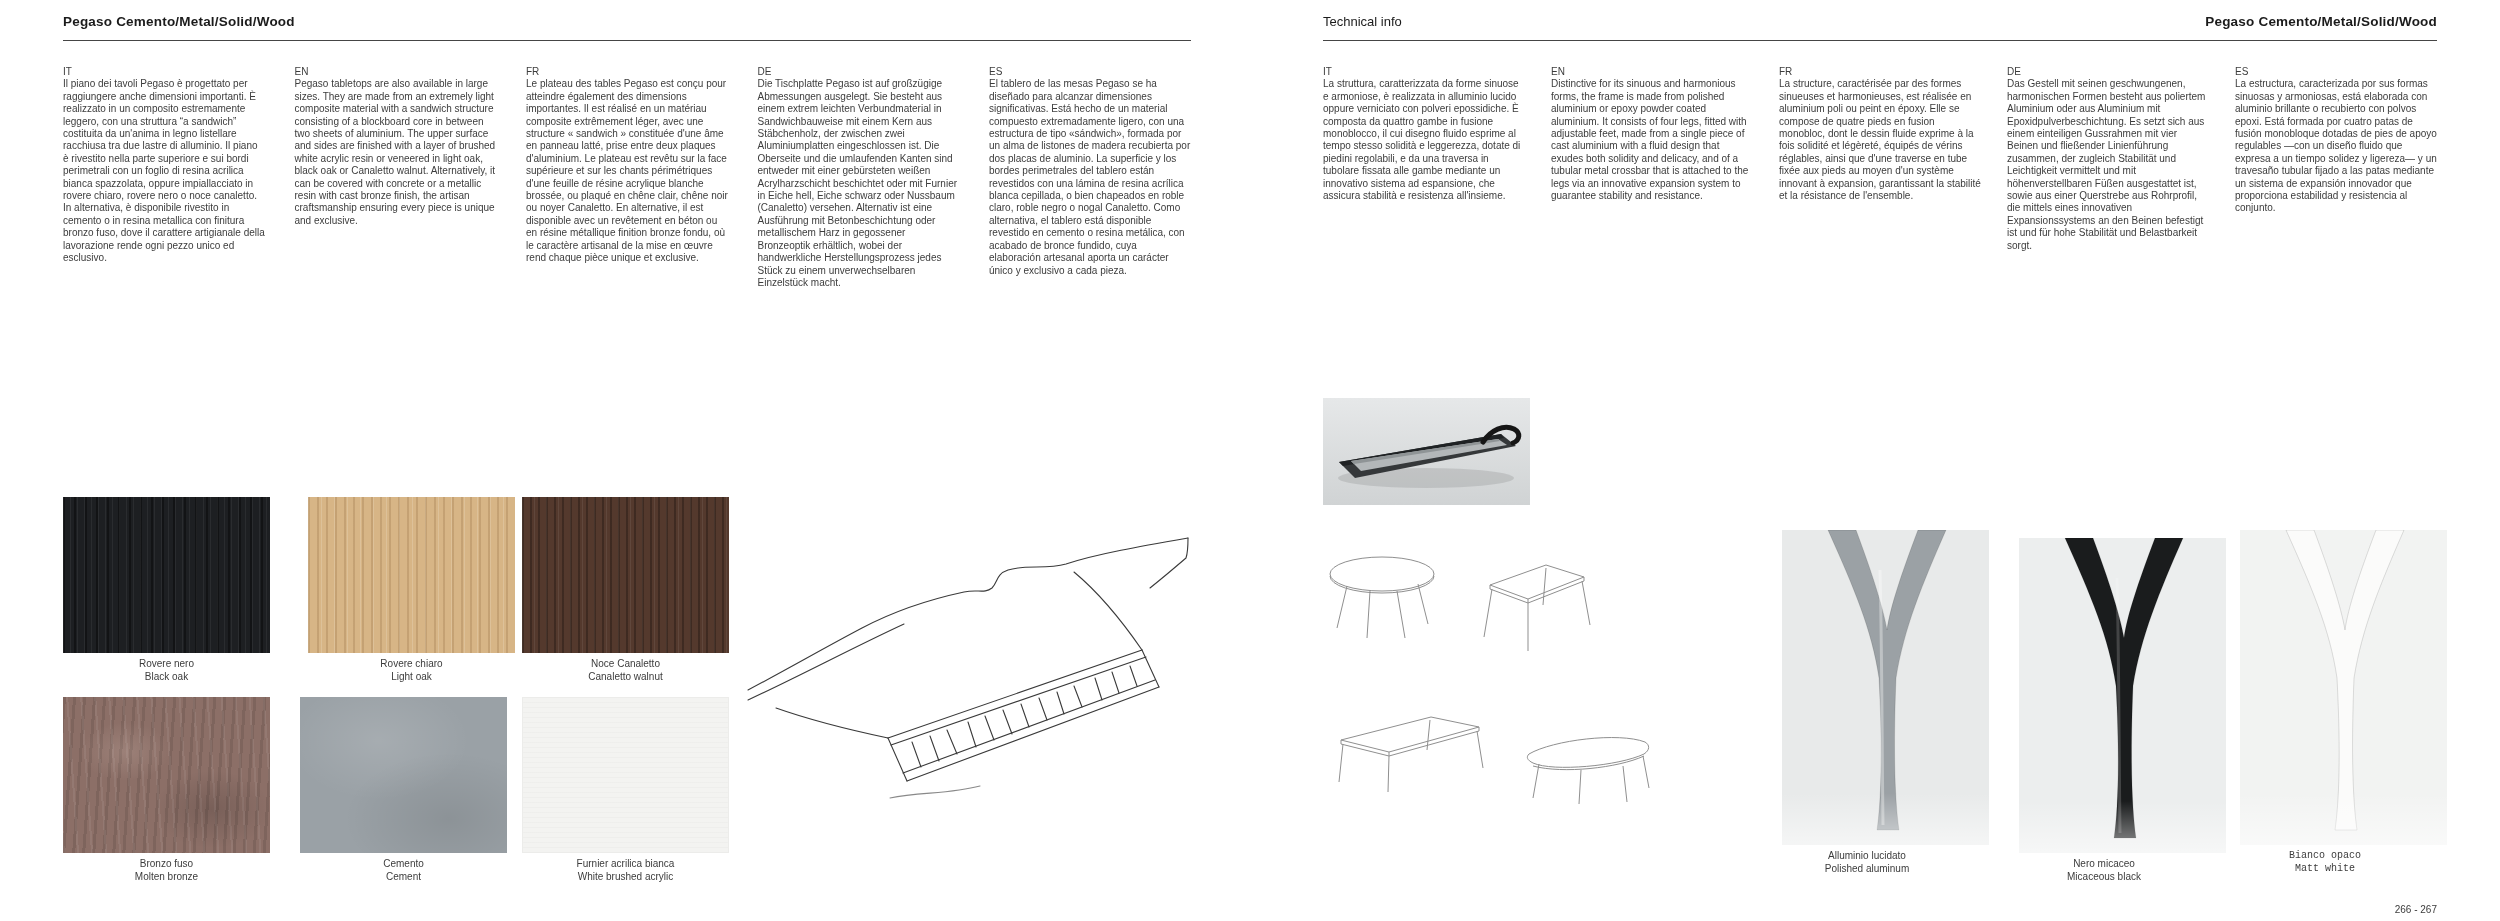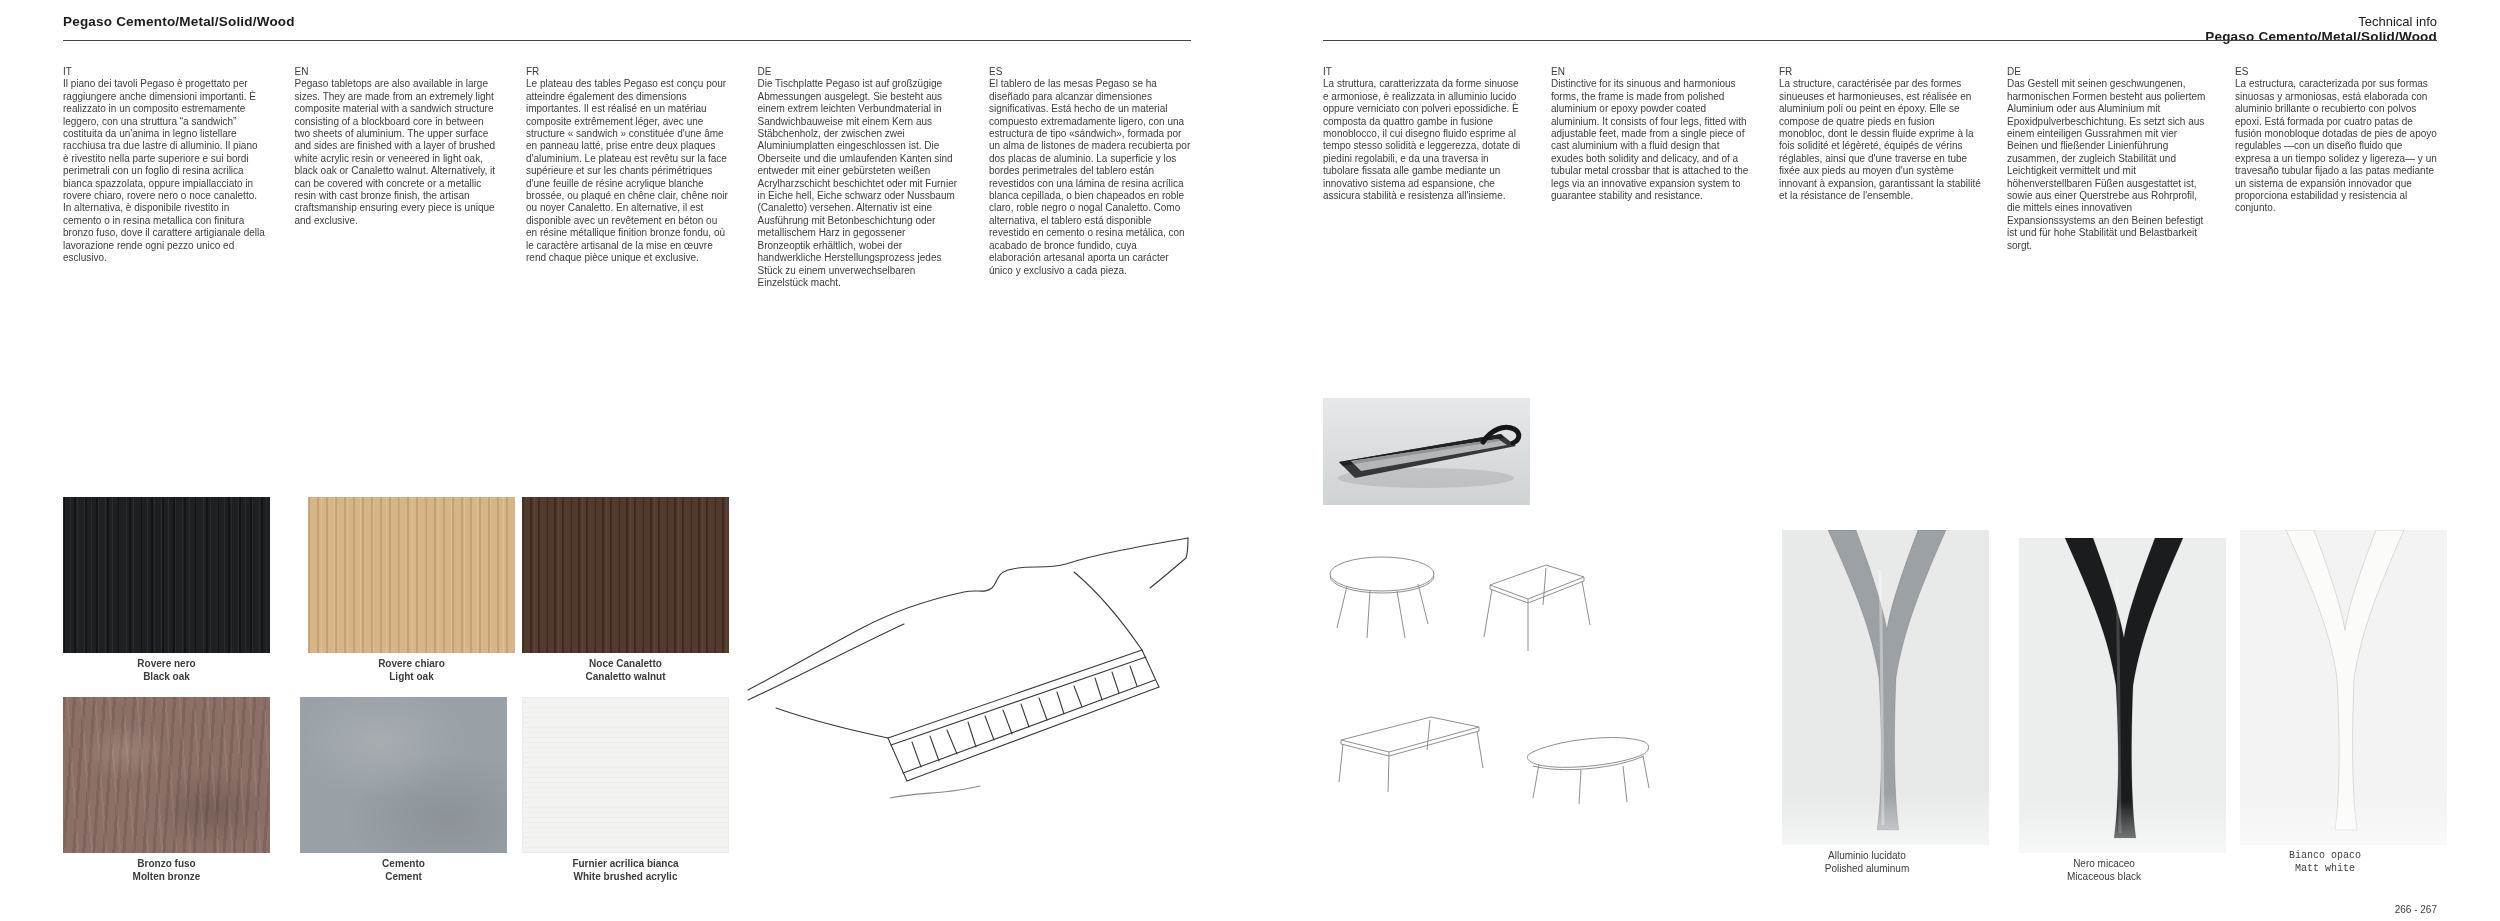--- a/index.html
+++ b/index.html
@@ -8,21 +8,21 @@
     font-family:"Liberation Sans",sans-serif;color:#3c3c3c;overflow:hidden;
   }
   .abs{position:absolute;}
   .page-title{font-size:13.5px;font-weight:bold;color:#1b1b1b;letter-spacing:.2px;}
   .page-title-light{font-size:13px;font-weight:normal;color:#1b1b1b;}
   .rule{position:absolute;height:1px;background:#454545;}
   .cols{position:absolute;display:flex;justify-content:space-between;}
   .col{width:202px;}
   .col-lang{font-size:10px;line-height:12.4px;margin:0;}
   .col-body{font-size:10px;line-height:12.4px;margin:0;}
-  .swatch{position:absolute;width:207px;font-weight:bold;}
+  .swatch{position:absolute;width:207px;}
   .swatch-img{width:207px;height:156px;background-color:#ccc;}
   .cap{margin-top:5px;text-align:center;font-size:10px;line-height:12.5px;}
   .tex-oak-dark{background-image:repeating-linear-gradient(90deg,rgba(255,255,255,.06) 0 1px,transparent 1px 7px),repeating-linear-gradient(90deg,rgba(0,0,0,.38) 0 2px,transparent 2px 11px);}
   .tex-oak-light{background-image:repeating-linear-gradient(90deg,rgba(122,82,40,.20) 0 2px,transparent 2px 9px),repeating-linear-gradient(90deg,rgba(255,255,255,.16) 0 1px,transparent 1px 13px);}
   .tex-walnut{background-image:repeating-linear-gradient(90deg,rgba(0,0,0,.26) 0 2px,transparent 2px 8px),repeating-linear-gradient(90deg,rgba(255,255,255,.07) 0 1px,transparent 1px 12px);}
   .tex-bronze{background-image:radial-gradient(ellipse 70px 45px at 30% 35%,rgba(255,235,225,.14),transparent 65%),radial-gradient(ellipse 90px 60px at 72% 72%,rgba(0,0,0,.14),transparent 65%),repeating-linear-gradient(94deg,rgba(0,0,0,.10) 0 3px,transparent 3px 10px),repeating-linear-gradient(86deg,rgba(255,255,255,.07) 0 2px,transparent 2px 14px);}
   .tex-cement{background-image:radial-gradient(ellipse 130px 85px at 38% 28%,rgba(255,255,255,.12),transparent 70%),radial-gradient(ellipse 150px 95px at 72% 78%,rgba(0,0,0,.09),transparent 70%);}
   .tex-acrylic{background-image:repeating-linear-gradient(0deg,rgba(0,0,0,.02) 0 1px,transparent 1px 5px);box-shadow:inset 0 0 0 1px #ececea;}
   .sketch-svg path, .sketch-svg line{stroke:#3a3a3a;stroke-width:1.1;fill:none;stroke-linecap:round;}
   .draw-svg path,.draw-svg line,.draw-svg ellipse,.draw-svg polygon,.draw-svg polyline{stroke:#8f8f8f;stroke-width:1;fill:none;}
@@ -128,21 +128,21 @@
   <line x1="281" y1="222" x2="289" y2="245"></line>
   <line x1="299" y1="216" x2="307" y2="238"></line>
   <line x1="317" y1="210" x2="324" y2="232"></line>
   <line x1="334" y1="204" x2="342" y2="225"></line>
   <line x1="355" y1="196" x2="362" y2="218"></line>
   <line x1="372" y1="190" x2="379" y2="211"></line>
   <line x1="390" y1="184" x2="397" y2="204"></line>
   <path d="M150,316 C180,310 210,312 240,304" opacity="0.6"></path>
 </svg>
 
-<div class="abs" style="left:1323px;top:14px;width:1114px;display:flex;justify-content:space-between;align-items:flex-end;flex-direction:column;">
+<div class="abs" style="left:1323px;top:14px;width:1114px;display:flex;justify-content:space-between;align-items:flex-end;">
   <span class="page-title-light">Technical info</span>
   <span class="page-title">Pegaso Cemento/Metal/Solid/Wood</span>
 </div>
 <div class="rule" style="left:1323px;top:40px;width:1114px;"></div>
 
 <div class="cols" style="left:1323px;top:66px;width:1114px;">
   <div class="col">
     <p class="col-lang">IT</p>
     <p class="col-body">La struttura, caratterizzata da forme sinuose e armoniose, è realizzata in alluminio lucido oppure verniciato con polveri epossidiche. È composta da quattro gambe in fusione monoblocco, il cui disegno fluido esprime al tempo stesso solidità e leggerezza, dotate di piedini regolabili, e da una traversa in tubolare fissata alle gambe mediante un innovativo sistema ad espansione, che assicura stabilità e resistenza all'insieme.</p>
   </div>

